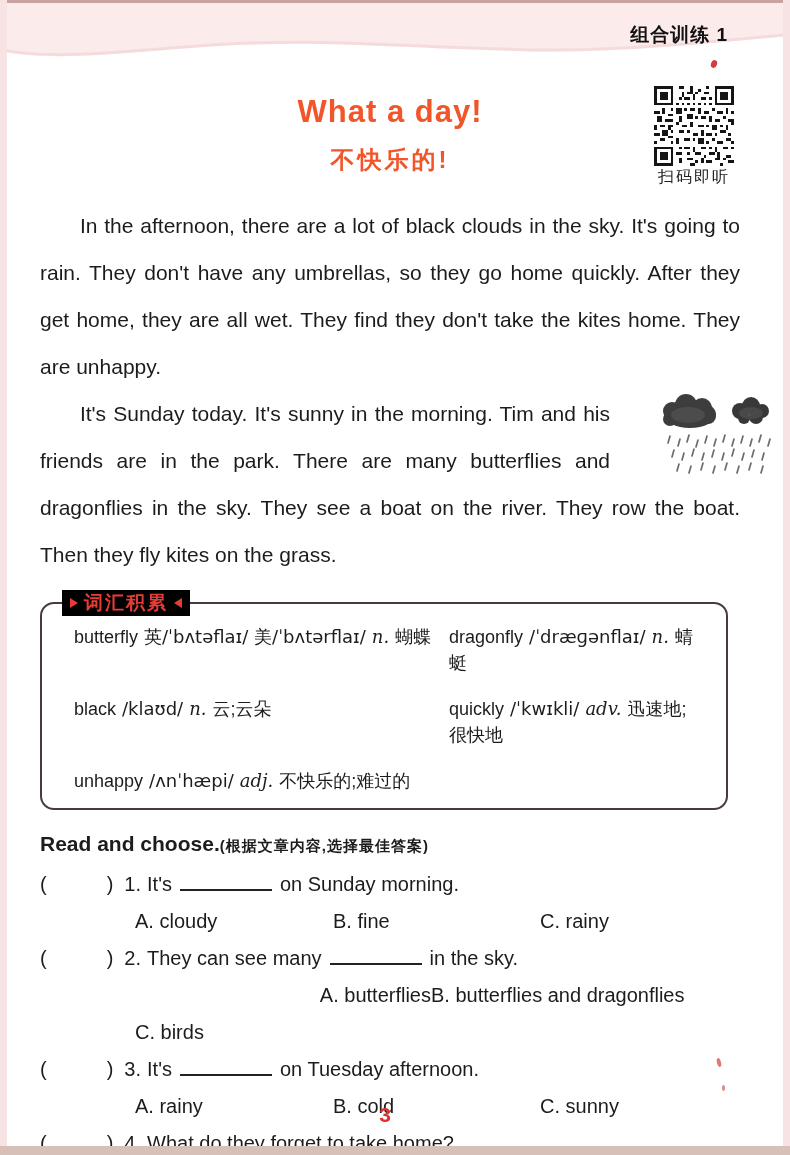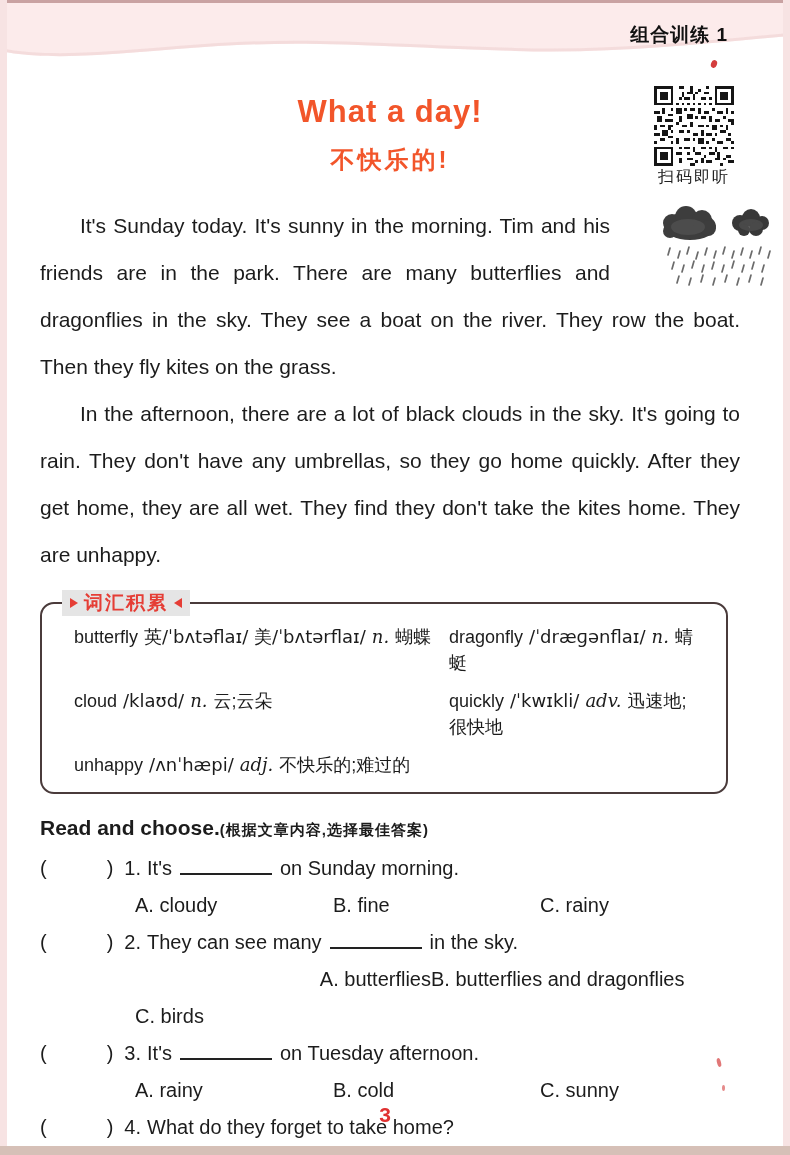--- a/index.html
+++ b/index.html
@@ -43,28 +43,28 @@
   .vocab-box{
     position:relative;
     margin-top:24px;
     margin-right:12px;
     border:2px solid #4a3b3b;
     border-radius:14px;
     padding:20px 24px 14px 32px;
   }
   .vocab-label{
     position:absolute;top:-14px;left:20px;
-    background:#e5e5e5;padding:0 8px;
+    background:#000000;padding:0 8px;
     color:#e53d35;font-weight:bold;font-size:19px;letter-spacing:2px;
     display:flex;align-items:center;gap:6px;
   }
   .tri{width:0;height:0;border-top:5px solid transparent;border-bottom:5px solid transparent;display:inline-block;}
   .tri-r{border-left:8px solid #e53d35;}
   .tri-l{border-right:8px solid #e53d35;}
-  .vocab-grid{display:grid;grid-template-columns:375px 1fr;row-gap:12px;font-size:18px;line-height:26px;}
+  .vocab-grid{display:grid;grid-template-columns:375px 1fr;row-gap:20px;font-size:18px;line-height:26px;}
   .vocab-entry.full{grid-column:1 / -1;}
   .v-word{margin-right:6px;}
   .v-phon{font-family:"DejaVu Sans", sans-serif;margin-right:6px;}
   .v-pos{font-family:"DejaVu Serif", serif;font-style:italic;margin-right:6px;}
 
   
   .exercise-heading{margin-top:22px;font-size:21px;font-weight:bold;}
   .eh-zh{font-weight:bold;font-size:15px;letter-spacing:1px;}
 
   .q-block{margin-top:10px;font-size:20px;}
@@ -231,20 +231,21 @@
     <div class="header-row">
       <span class="header-label">组合训练 1</span>
     </div>
 
     <div class="title-block">
       <div class="title-en">What a day!</div>
       <div class="title-zh">不快乐的!</div>
     </div>
 
     <div class="passage">
+      <p><span>In the afternoon, there are a lot of black clouds in the sky. It's going to rain. They don't have any umbrellas, so they go home quickly. After they get home, they are all wet. They find they don't take the kites home. They are unhappy.</span></p>
       <p><span class="cloud-float"><svg viewBox="0 0 122 92">
         <g fill="#3d3d3d">
           <ellipse cx="32" cy="22" rx="26" ry="14"></ellipse>
                 <circle cx="14" cy="19" r="9"></circle>
                 <circle cx="28" cy="13" r="11"></circle>
                 <circle cx="44" cy="16" r="10"></circle>
                 <circle cx="50" cy="24" r="8"></circle>
                 <circle cx="12" cy="27" r="7"></circle>
         </g>
         <ellipse cx="30" cy="23" rx="17" ry="8" fill="#5a5a5a" opacity="0.55"></ellipse>
@@ -282,38 +283,37 @@
           <line x1="21" y1="72" x2="19" y2="79"></line>
                 <line x1="33" y1="74" x2="31" y2="81"></line>
                 <line x1="45" y1="71" x2="43" y2="78"></line>
                 <line x1="57" y1="74" x2="55" y2="81"></line>
                 <line x1="69" y1="71" x2="67" y2="78"></line>
           <line x1="81" y1="74" x2="79" y2="81"></line>
                 <line x1="93" y1="71" x2="91" y2="78"></line>
                 <line x1="105" y1="74" x2="103" y2="81"></line>
         </g>
       </svg></span><span>It's Sunday today. It's sunny in the morning. Tim and his friends are in the park. There are many butterflies and dragonflies in the sky. They see a boat on the river. They row the boat. Then they fly kites on the grass.</span></p>
-      <p><span>In the afternoon, there are a lot of black clouds in the sky. It's going to rain. They don't have any umbrellas, so they go home quickly. After they get home, they are all wet. They find they don't take the kites home. They are unhappy.</span></p>
     </div>
 
     <div class="vocab-box">
       <div class="vocab-label">
         <span class="tri tri-r"></span>
         <span>词汇积累</span>
         <span class="tri tri-l"></span>
       </div>
       <div class="vocab-grid">
         <div class="vocab-entry">
           <span class="v-word">butterfly</span><span class="v-phon">英/ˈbʌtəflaɪ/ 美/ˈbʌtərflaɪ/</span><span class="v-pos">n.</span><span class="v-meaning">蝴蝶</span>
         </div>
         <div class="vocab-entry">
           <span class="v-word">dragonfly</span><span class="v-phon">/ˈdræɡənflaɪ/</span><span class="v-pos">n.</span><span class="v-meaning">蜻蜓</span>
         </div>
         <div class="vocab-entry">
-          <span class="v-word">cloud</span><span class="v-phon">/klaʊd/</span><span class="v-pos">n.</span><span class="v-meaning">云;云朵</span>
+          <span class="v-word">black</span><span class="v-phon">/klaʊd/</span><span class="v-pos">n.</span><span class="v-meaning">云;云朵</span>
         </div>
         <div class="vocab-entry">
           <span class="v-word">quickly</span><span class="v-phon">/ˈkwɪkli/</span><span class="v-pos">adv.</span><span class="v-meaning">迅速地;很快地</span>
         </div>
         <div class="vocab-entry full">
           <span class="v-word">unhappy</span><span class="v-phon">/ʌnˈhæpi/</span><span class="v-pos">adj.</span><span class="v-meaning">不快乐的;难过的</span>
         </div>
       </div>
     </div>
 

